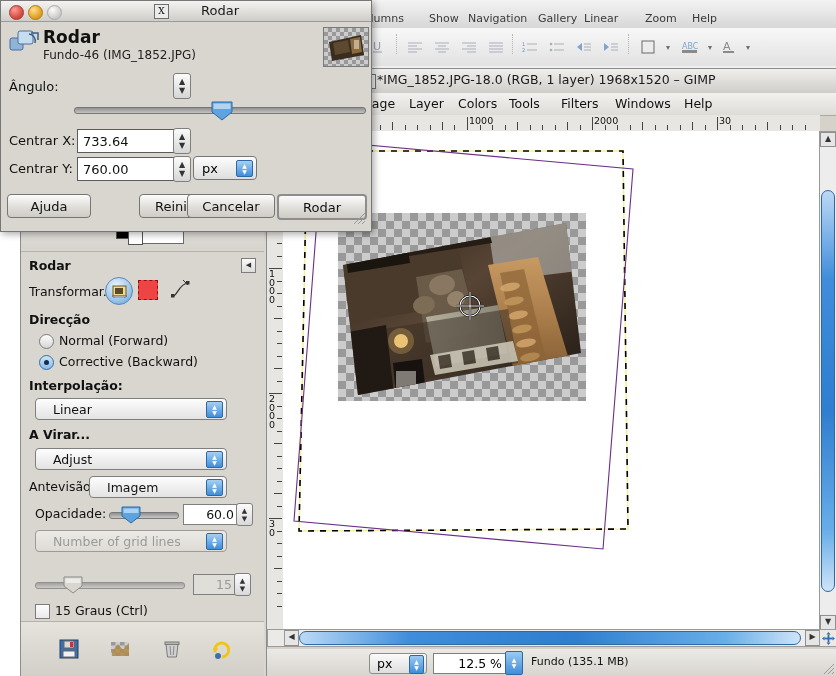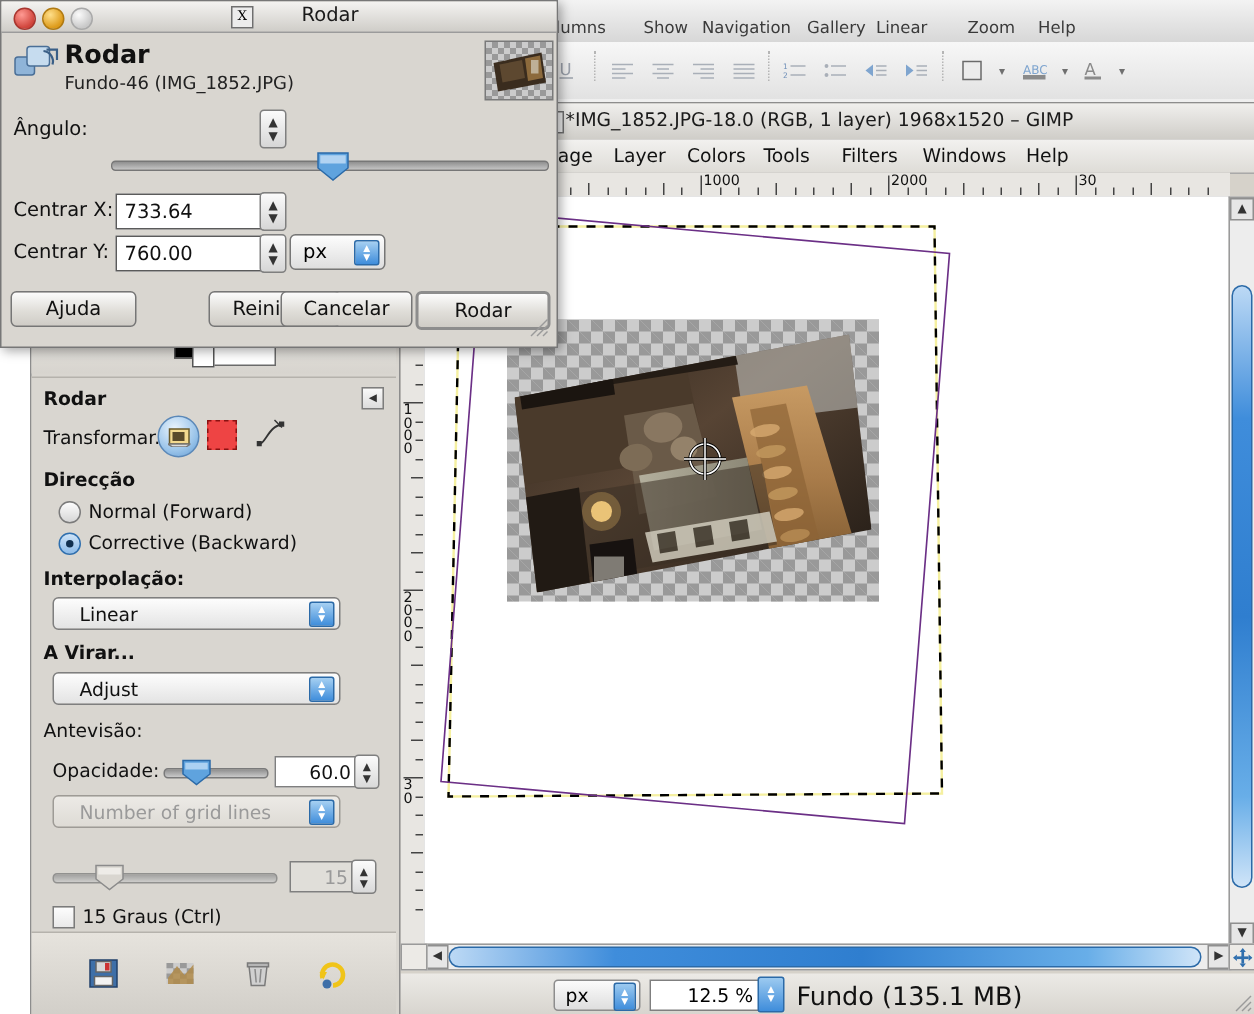--- a/index.html
+++ b/index.html
@@ -541,21 +541,21 @@
         </span>
     </div>
     <div class="abs" style="left:168px;top:4px;width:68px;height:19px;background:#fff;
          border:1px solid #7f7f7f;display:flex;align-items:center;justify-content:flex-end;padding-right:6px;">
       <span style="font-size:12.5px;">12.5 %</span>
     </div>
     <div class="abs spin-blue" style="left:240px;top:2px;width:16px;height:22px;">
         <span>▲</span>
         <span>▼</span>
       </div>
-    <span class="abs" style="left:266px;top:6px;font-size:17px;color:#111;">Fundo (135.1 MB)</span>
+    <span class="abs" style="left:266px;top:6px;font-size:11px;color:#111;">Fundo (135.1 MB)</span>
     <svg class="abs" style="left:556px;top:12px;" width="14" height="14">
       <line x1="13" y1="3" x2="3" y2="13" stroke="#9a9a9a"></line>
       <line x1="13" y1="7" x2="7" y2="13" stroke="#9a9a9a"></line>
       <line x1="13" y1="11" x2="11" y2="13" stroke="#9a9a9a"></line>
     </svg>
   </div>
 </div>
 
 <div class="abs" id="toolbox">
 
@@ -609,20 +609,27 @@
     <span class="to-label-b" style="left:8px;top:175px;">A Virar...</span>
     <div class="combo" style="left:14px;top:196px;width:190px;">
       <span class="cval">Adjust</span>
       <span class="combo-arrows">
           <span>▲</span>
           <span>▼</span>
         </span>
     </div>
 
     <span class="to-label" style="left:8px;top:227px;">Antevisão:</span>
+    <div class="combo" style="left:68px;top:224px;width:136px;">
+      <span class="cval">Imagem</span>
+      <span class="combo-arrows">
+          <span>▲</span>
+          <span>▼</span>
+        </span>
+    </div>
 
     <span class="to-label" style="left:14px;top:254px;">Opacidade:</span>
     <div class="slider-track" style="left:88px;top:260px;width:68px;"></div>
     <svg class="slider-knob" style="left:99px;top:253px;" viewBox="0 0 22 19">
       <path d="M2 2 H20 V11 L11 18 L2 11 Z" fill="#5fa3de" stroke="#2b6aa8"></path>
       <path d="M3.5 3.5 H18.5 V8 H3.5 Z" fill="#bfdcf6" opacity="0.8"></path>
     </svg>
     <div class="numbox" style="left:162px;top:252px;width:50px;">
         <span>60.0</span>
       </div>

